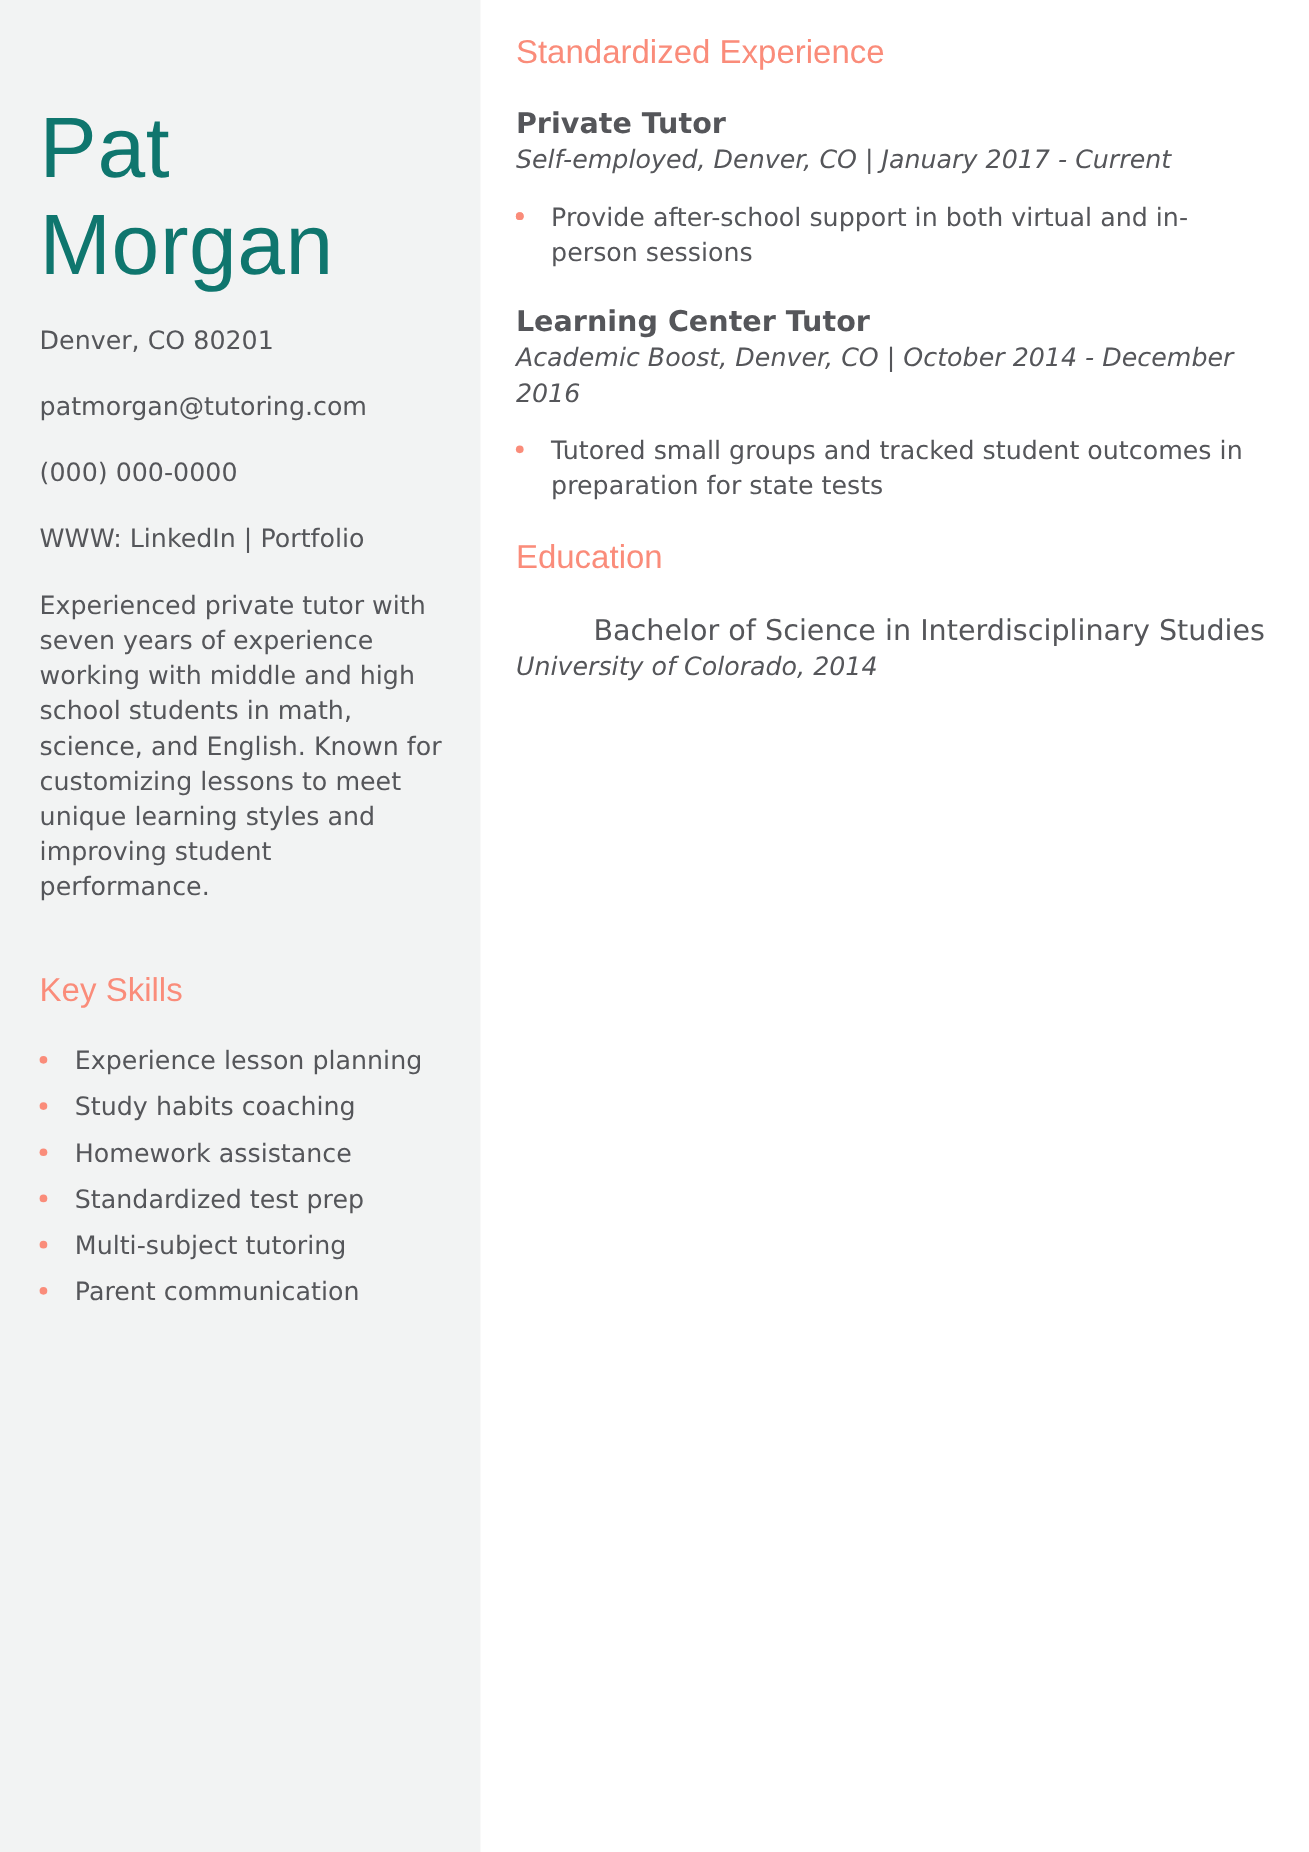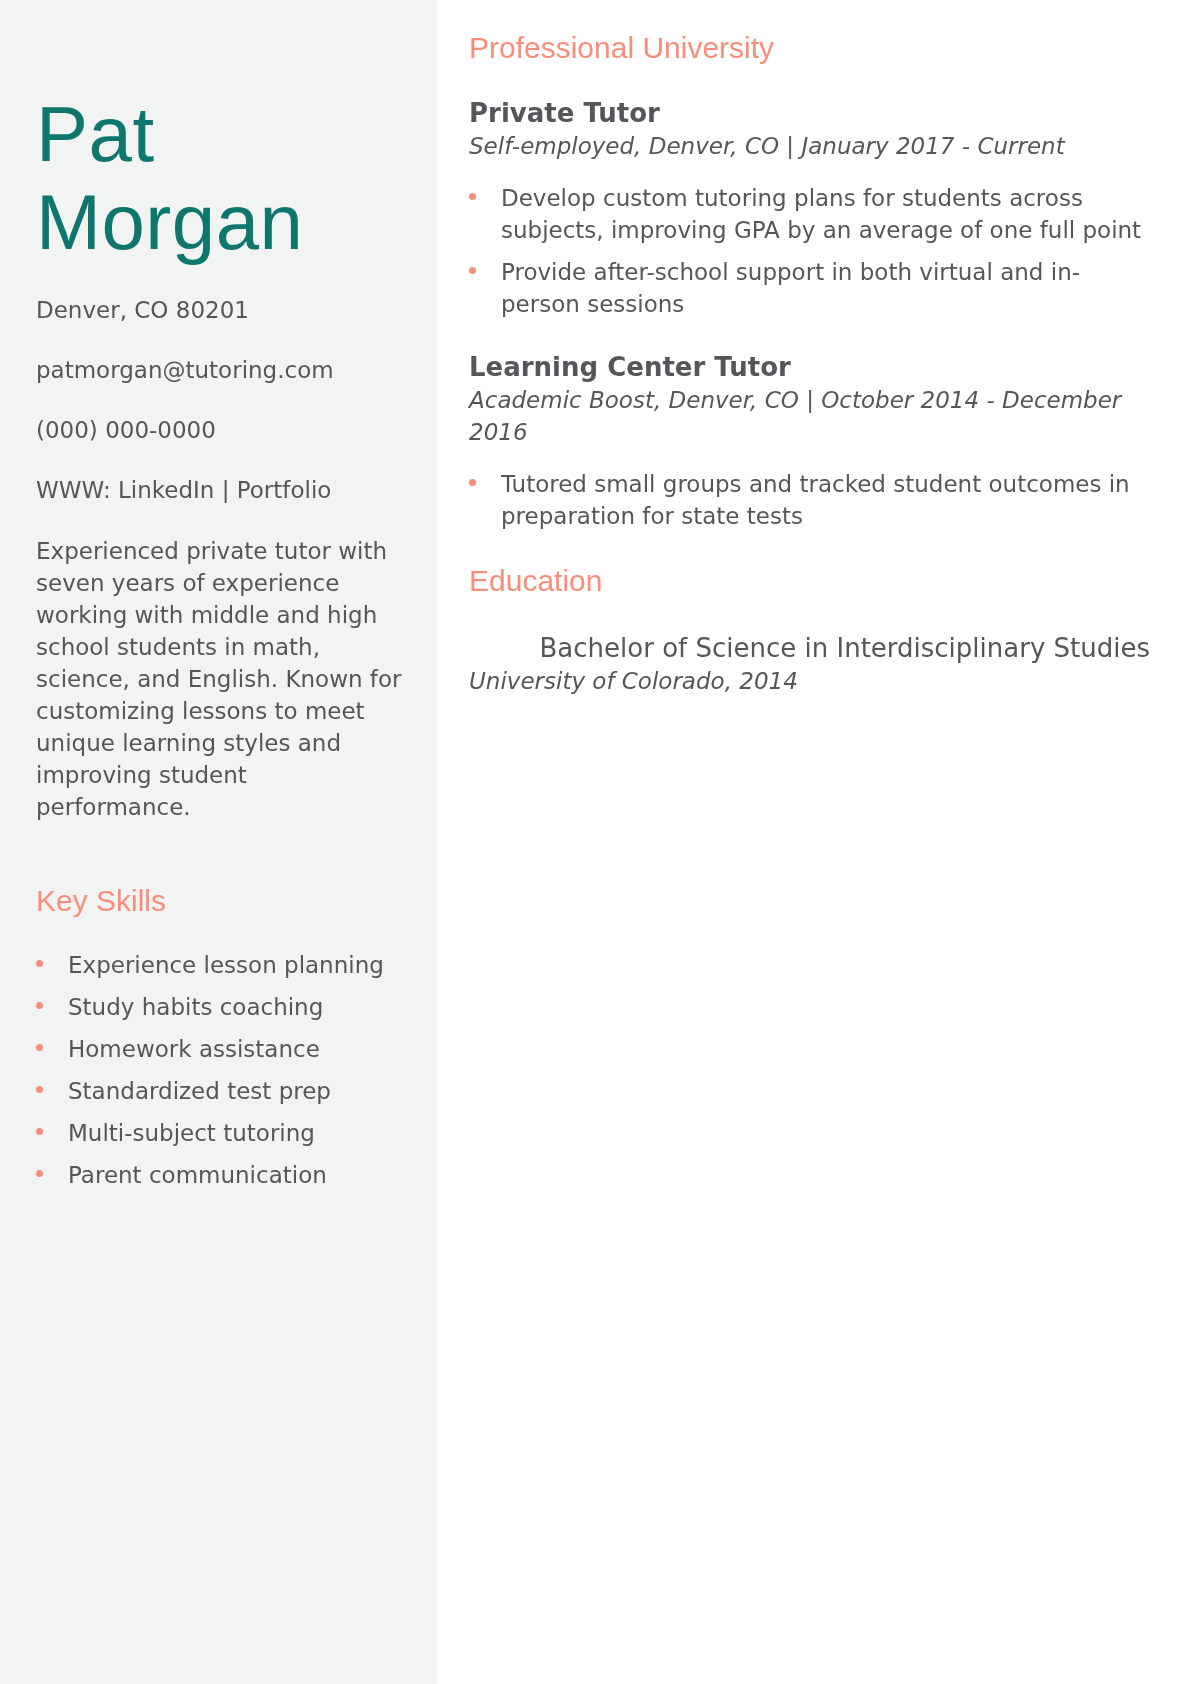--- a/index.html
+++ b/index.html
@@ -121,27 +121,27 @@
     <li><span class="dot"></span><span>Study habits coaching</span></li>
     <li><span class="dot"></span><span>Homework assistance</span></li>
     <li><span class="dot"></span><span>Standardized test prep</span></li>
     <li><span class="dot"></span><span>Multi-subject tutoring</span></li>
     <li><span class="dot"></span><span>Parent communication</span></li>
   </ul>
 </aside>
 
 <main class="main">
   <section>
-    <h2 class="section-heading">Professional University</h2>
+    <h2 class="section-heading">Standardized Experience</h2>
 
     <div class="job">
       <div class="job-title">Private Tutor</div>
       <div class="job-meta">Self-employed, Denver, CO | January 2017 - Current</div>
       <ul class="bullets">
-        <li><span class="dot"></span><span>Develop custom tutoring plans for students across subjects, improving GPA by an average of one full point</span></li>
+        <li><span class="dot"></span></li>
         <li><span class="dot"></span><span>Provide after-school support in both virtual and in-person sessions</span></li>
       </ul>
     </div>
 
     <div class="job">
       <div class="job-title">Learning Center Tutor</div>
       <div class="job-meta">Academic Boost, Denver, CO | October 2014 - December 2016</div>
       <ul class="bullets">
         <li><span class="dot"></span><span>Tutored small groups and tracked student outcomes in preparation for state tests</span></li>
       </ul>

